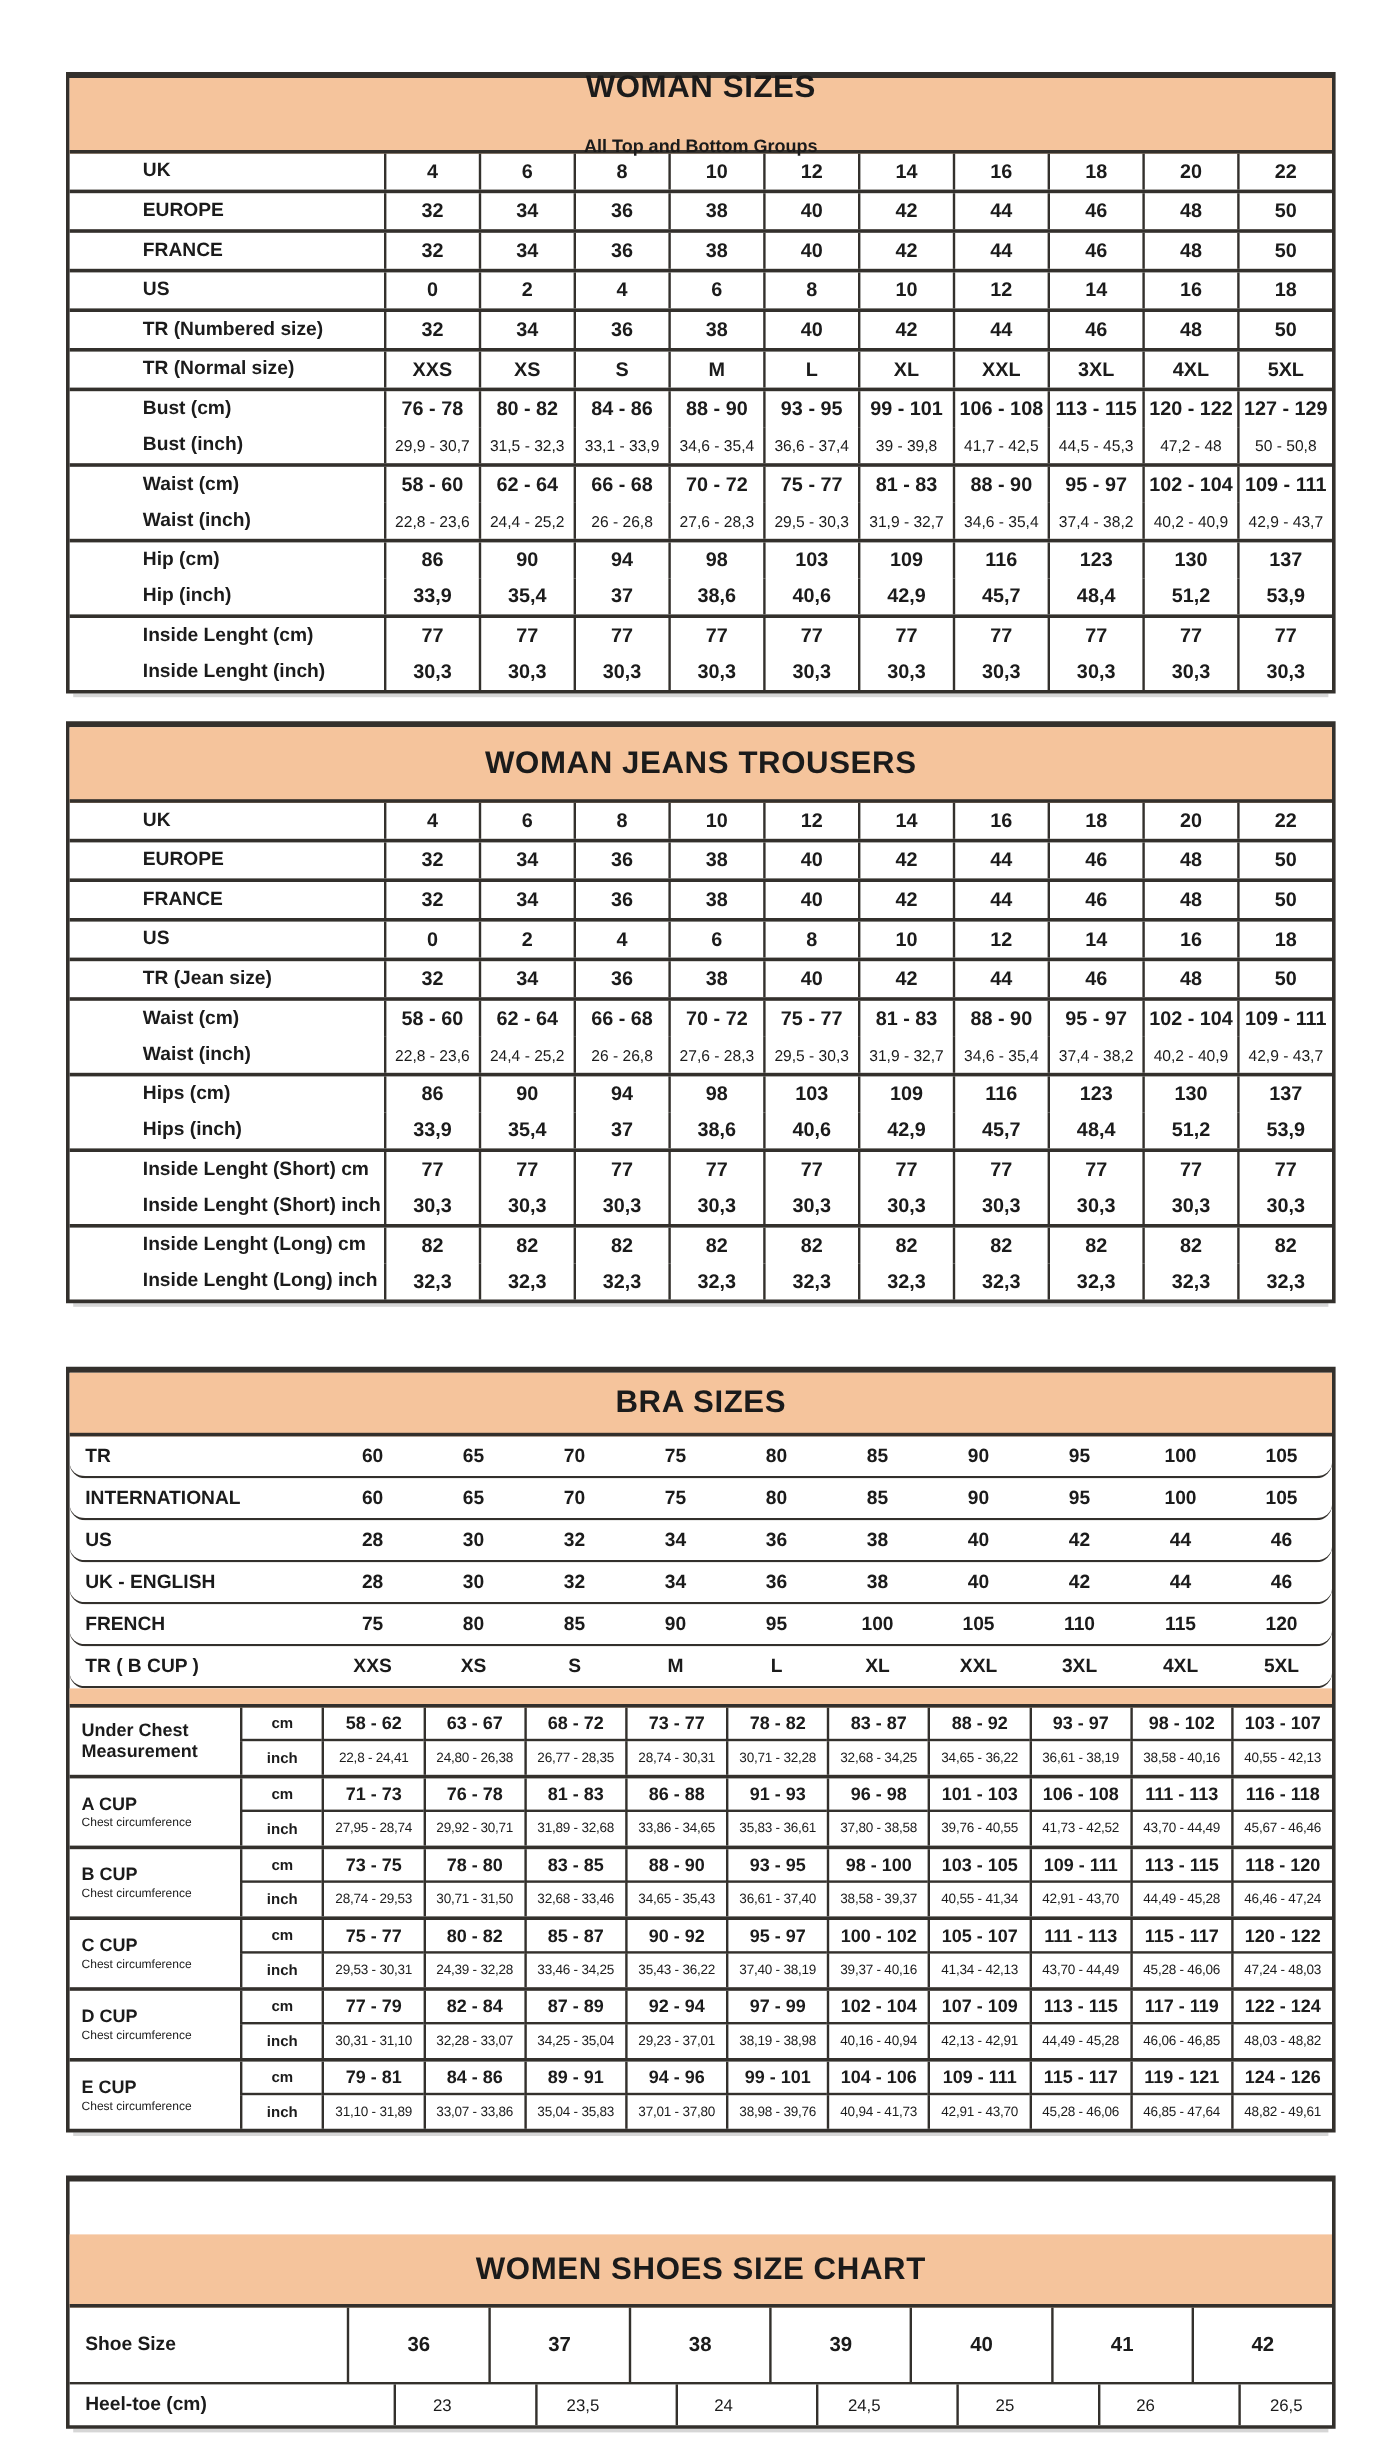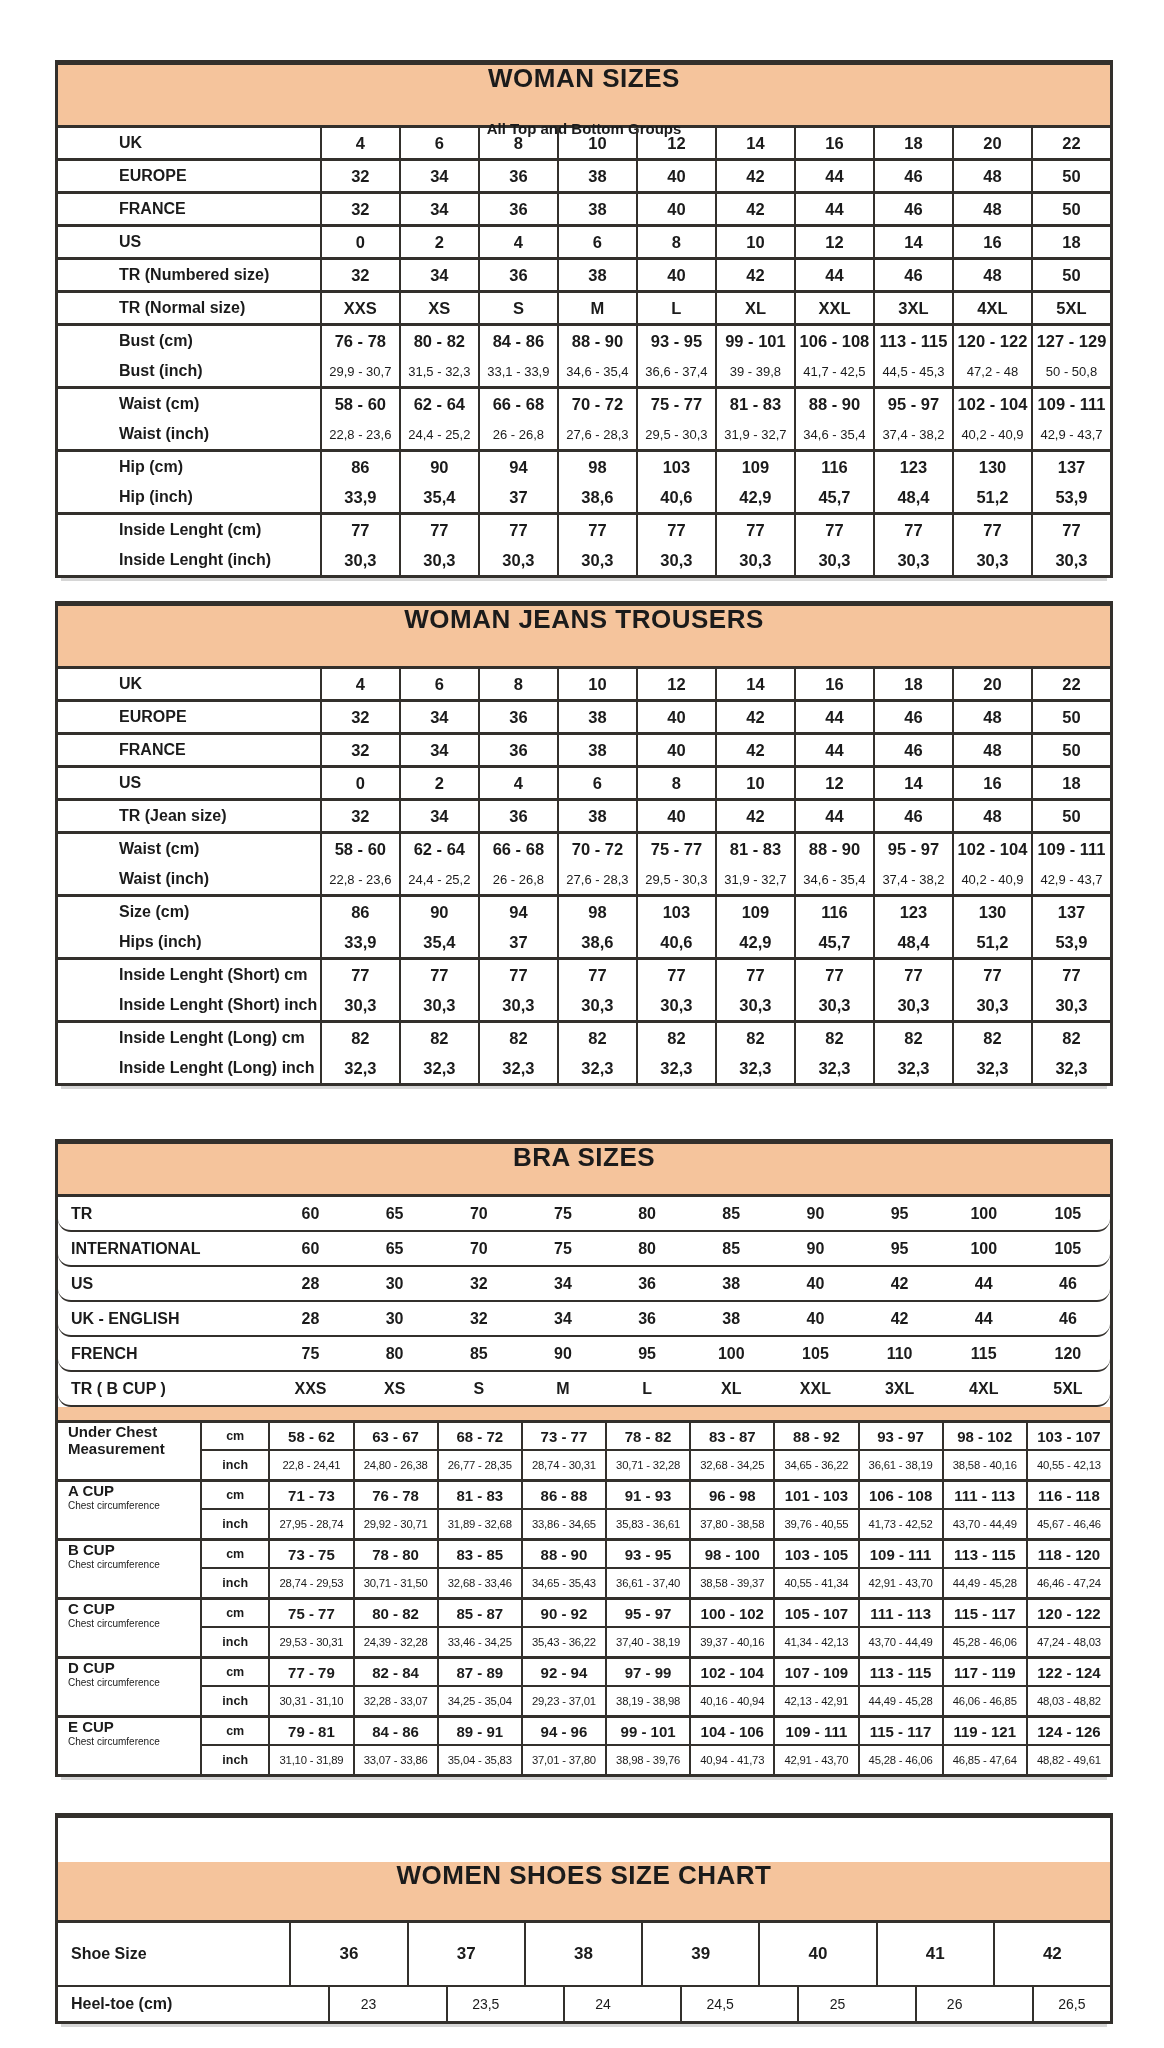--- a/index.html
+++ b/index.html
@@ -17,21 +17,21 @@
     border:3px solid var(--bd);border-top-width:5px;
     background:#fff;
     box-shadow:0 9px 0 -6px #d6d6d6;
   }
   #t1{margin-top:60px;}
   #t2{margin-top:23px;}
   #t3{margin-top:53px;}
   #t4{margin-top:36px;}
   .tbl-header{
     background:var(--peach);border-bottom:3px solid var(--bd);
-    display:flex;flex-direction:column;align-items:center;justify-content:flex-start;
+    display:flex;flex-direction:column;align-items:center;justify-content:center;
     height:60px;
     gap:26px;
   }
   #t3 .tbl-header{height:50px;}
   #t4 .tbl-header{height:58px;margin-top:44px;}
   .tbl-title{font-size:26px;font-weight:700;letter-spacing:.5px;line-height:1.05;}
   .tbl-subtitle{font-size:15px;font-weight:700;margin-top:2px;}
   
   .row-group{border-bottom:3px solid var(--bd);}
   .row-group:last-child{border-bottom:0;}
@@ -50,21 +50,21 @@
   .bra-value{text-align:center;font-size:16px;font-weight:600;}
   .orange-strip{height:13px;background:var(--peach);border-bottom:3px solid var(--bd);}
   
   .cup-group{
     display:grid;grid-template-columns:13.5% 6.5% repeat(10,1fr);
     grid-auto-rows:28px;border-bottom:3px solid var(--bd);
   }
   .cup-group:last-child{border-bottom:0;}
   .cup-label-cell{
     grid-row:1 / span 2;grid-column:1;display:flex;flex-direction:column;
-    padding-left:10px;padding-right:6px;border-radius:11px;
+    justify-content:center;padding-left:10px;padding-right:6px;border-radius:11px;
   }
   .cup-label{font-weight:700;font-size:15px;line-height:1.15;}
   .cup-sublabel{font-size:10px;margin-top:1px;}
   .unit-cell{
     border-left:2px solid var(--bd);display:flex;align-items:center;justify-content:center;
     font-weight:700;font-size:12.5px;
   }
   .cup-value{border-left:2px solid var(--bd);display:flex;align-items:center;justify-content:center;}
   .cup-value.cm{font-size:15px;font-weight:600;}
   .cup-value.in{font-size:11.3px;font-weight:400;letter-spacing:-0.2px;}
@@ -397,21 +397,21 @@
             <div class="value-cell">29,5 - 30,3</div>
             <div class="value-cell">31,9 - 32,7</div>
             <div class="value-cell">34,6 - 35,4</div>
             <div class="value-cell">37,4 - 38,2</div>
             <div class="value-cell">40,2 - 40,9</div>
             <div class="value-cell">42,9 - 43,7</div>
           </div>
         </div>
         <div class="row-group">
           <div class="t-row">
-            <div class="label-cell">Size (cm)</div>
+            <div class="label-cell">Hips (cm)</div>
             <div class="value-cell">86</div>
             <div class="value-cell">90</div>
             <div class="value-cell">94</div>
             <div class="value-cell">98</div>
             <div class="value-cell">103</div>
             <div class="value-cell">109</div>
             <div class="value-cell">116</div>
             <div class="value-cell">123</div>
             <div class="value-cell">130</div>
             <div class="value-cell">137</div>

